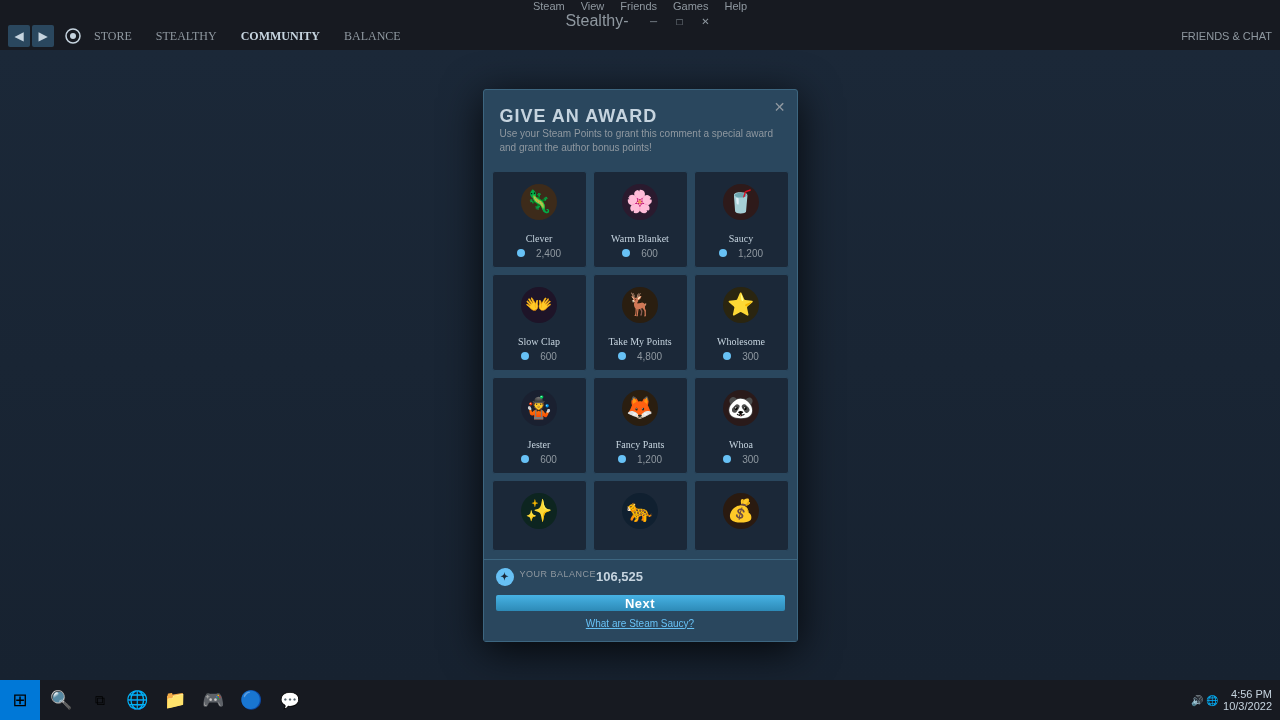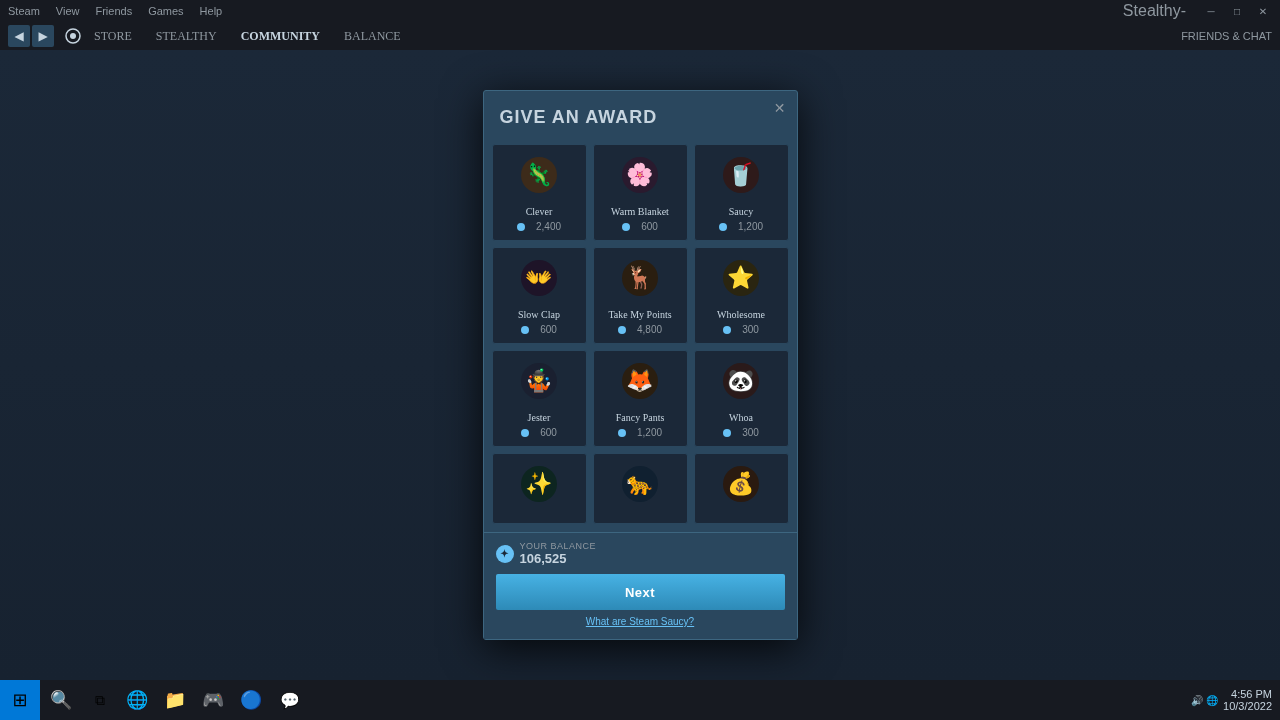--- a/index.html
+++ b/index.html
@@ -58,20 +58,21 @@
       top: 0;
       left: 0;
       width: 1280px;
       height: 22px;
       background: #171a21;
       display: flex;
       align-items: center;
       justify-content: space-between;
       padding: 0 8px;
       z-index: 999;
+      flex-direction: column;
     }
     .title-bar-left {
       display: flex;
       align-items: center;
       gap: 16px;
       font-size: 11px;
       color: #8f98a0;
     }
     .title-bar-left span { cursor: pointer; }
     .title-bar-right {
@@ -300,25 +301,25 @@
       text-transform: uppercase;
       letter-spacing: 0.5px;
     }
     .balance-value {
       font-size: 13px;
       color: #c6d4df;
       font-weight: bold;
     }
     .balance-info {
       display: flex;
-      flex-direction: column;
+      flex-direction: row;
     }
     .next-btn {
       width: 100%;
-      height: 36px;
+      height: 16px;
       background: linear-gradient(to bottom, #47b2e4, #2d8ab7);
       border: none;
       border-radius: 2px;
       color: #fff;
       font-size: 13px;
       font-weight: bold;
       cursor: pointer;
       letter-spacing: 0.5px;
     }
     .what-are-points {
@@ -390,20 +391,21 @@
     <div style="width:100%;height:100%;background:linear-gradient(180deg,#1b2838 0%,#172230 100%);"></div>
   </div>
 
   <div class="modal-backdrop">
     <div class="modal">
 
       <div class="modal-close">✕</div>
 
       <div class="modal-header">
         <div class="modal-title">GIVE AN AWARD</div>
+        <div class="modal-subtitle">Use your Steam Points to grant this comment a special award and grant the author bonus points!</div>
       </div>
 
       <div class="awards-scroll">
         <div class="awards-grid" id="awards-grid">
 
         <div class="award-item">
               <div class="award-emoji"><svg width="40" height="40" viewBox="0 0 40 40">
                   <circle cx="20" cy="20" r="18" fill="#3d2b1a"></circle>
                   <text x="20" y="27" text-anchor="middle" font-size="22">🦎</text>
                 </svg></div>

